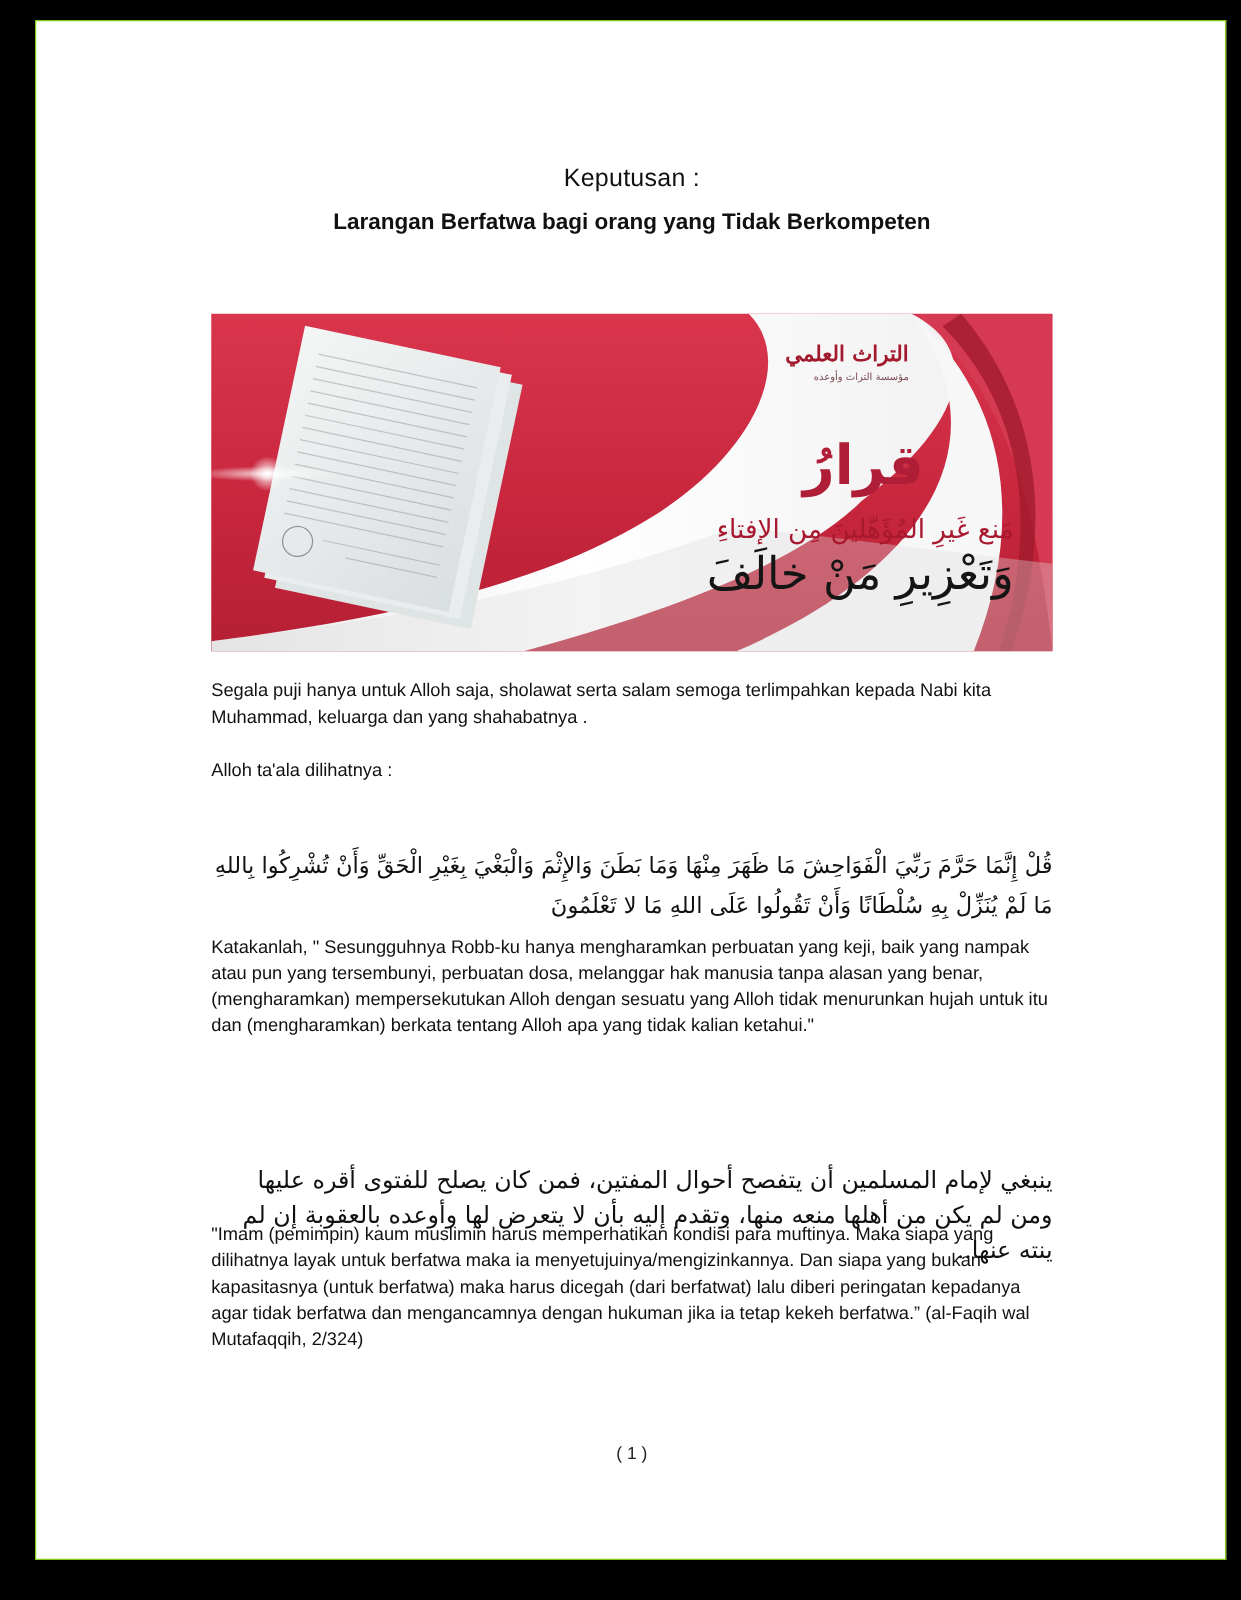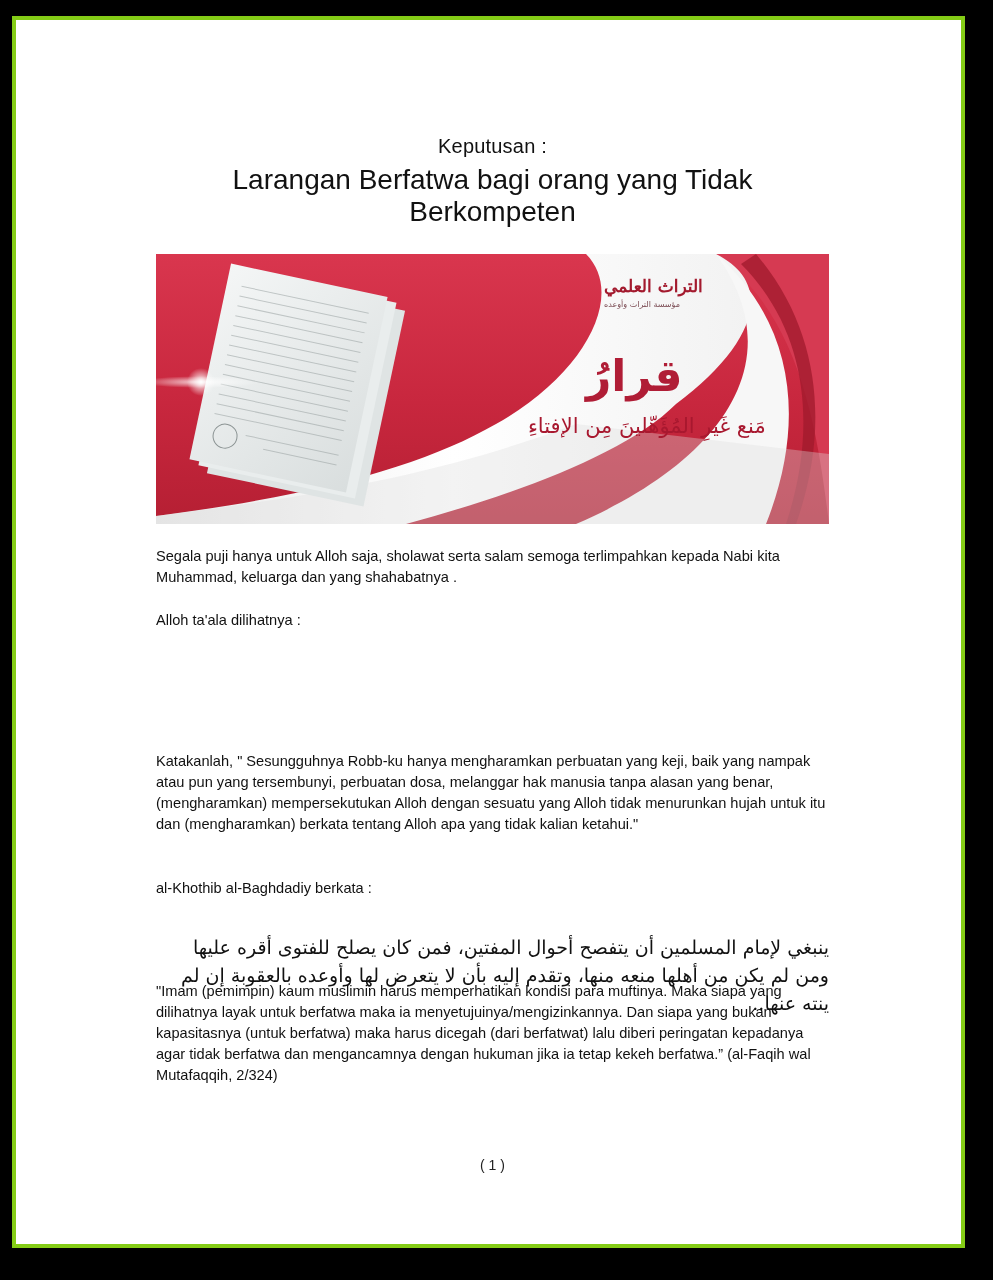--- a/index.html
+++ b/index.html
@@ -9,63 +9,63 @@
   }
   body {
     width: 993px;
     height: 1280px;
     position: relative;
     overflow: hidden;
     font-family: "Liberation Sans", "DejaVu Sans", sans-serif;
   }
   .page {
     position: absolute;
-    left: 12px;
+    left: 28px;
     top: 16px;
     width: 953px;
     height: 1232px;
     background: #ffffff;
-    border: 4px solid #84cc16;
+    border: 1px solid #84cc16;
     box-sizing: border-box;
   }
   .content {
     position: absolute;
     left: 140px;
     width: 673px;
   }
   .title-block {
     top: 112px;
     text-align: center;
     color: #111;
   }
   .title-kicker {
     font-size: 20px;
     line-height: 28px;
     font-weight: normal;
     margin: 0;
     letter-spacing: 0.2px;
   }
   .title-main {
-    font-size: 28px;
+    font-size: 18px;
     line-height: 32px;
-    font-weight: normal;
+    font-weight: bold;
     margin: 4px 0 0 0;
   }
   .banner {
     top: 234px;
     height: 270px;
     overflow: hidden;
     background: linear-gradient(180deg, #d9364e 0%, #c8273e 55%, #b51f33 100%);
   }
   .banner svg { position: absolute; left: 0; top: 0; }
   .banner-ar {
     position: absolute;
     direction: rtl;
     font-family: "DejaVu Sans", sans-serif;
-    text-align: left;
+    text-align: right;
   }
   .logo-main {
     left: 448px; top: 22px; width: 110px;
     font-size: 17px; color: #a31a2e; font-weight: bold;
     font-family: "DejaVu Serif", serif;
   }
   .logo-sub {
     left: 448px; top: 46px; width: 110px;
     font-size: 8px; color: #7a4a52;
   }
@@ -169,31 +169,32 @@
       </g>
 
       <ellipse cx="45" cy="128" rx="60" ry="6" fill="url(#flare)" opacity="0.8"></ellipse>
       <circle cx="45" cy="128" r="14" fill="url(#flare)"></circle>
     </svg>
 
     <div class="banner-ar logo-main">التراث العلمي</div>
     <div class="banner-ar logo-sub">مؤسسة التراث وأوعده</div>
     <div class="banner-ar banner-qarar">قرارُ</div>
     <div class="banner-ar banner-line1">مَنع غَيرِ المُؤَهّلينَ مِن الإفتاءِ</div>
+    <div class="banner-ar banner-line2">وَتَعْزِيرِ مَنْ خالَفَ</div>
   </div>
 
   <p class="content para" style="top:526px;">Segala puji hanya untuk Alloh saja, sholawat serta salam semoga terlimpahkan kepada Nabi kita Muhammad, keluarga dan yang shahabatnya .</p>
 
   <p class="content para" style="top:590px;">Alloh ta'ala dilihatnya :</p>
 
+  <p class="content arabic quran">قُلْ إِنَّمَا حَرَّمَ رَبِّيَ الْفَوَاحِشَ مَا ظَهَرَ مِنْهَا وَمَا بَطَنَ وَالإِثْمَ وَالْبَغْيَ بِغَيْرِ الْحَقِّ وَأَنْ تُشْرِكُوا بِاللهِ مَا لَمْ يُنَزِّلْ بِهِ سُلْطَانًا وَأَنْ تَقُولُوا عَلَى اللهِ مَا لا تَعْلَمُونَ</p>
 
   <div class="content" style="top:731px;">
     <p class="para">Katakanlah, " Sesungguhnya Robb-ku hanya mengharamkan perbuatan yang keji, baik yang nampak atau pun yang tersembunyi, perbuatan dosa, melanggar hak manusia tanpa alasan yang benar, (mengharamkan) mempersekutukan Alloh dengan sesuatu yang Alloh tidak menurunkan hujah untuk itu dan (mengharamkan) berkata tentang Alloh apa yang tidak kalian ketahui."</p>
   </div>
 
-  <p class="content para" style="top:858px;">al-Khothib al-Baghdadiy berkata :</p>
 
   <p class="content arabic khatib-ar">ينبغي لإمام المسلمين أن يتفصح أحوال المفتين، فمن كان يصلح للفتوى أقره عليها ومن لم يكن من أهلها منعه منها، وتقدم إليه بأن لا يتعرض لها وأوعده بالعقوبة  إن لم ينته عنها..</p>
 
   <p class="content para" style="top:961px;">"Imam (pemimpin) kaum muslimin harus memperhatikan kondisi para muftinya. Maka siapa yang dilihatnya layak untuk berfatwa maka ia menyetujuinya/mengizinkannya. Dan siapa yang bukan kapasitasnya (untuk berfatwa) maka harus dicegah (dari berfatwat) lalu diberi peringatan kepadanya agar tidak berfatwa dan mengancamnya dengan hukuman jika ia tetap kekeh berfatwa.” (al-Faqih wal Mutafaqqih, 2/324)</p>
 
   <div class="page-number">( 1 )</div>
 </div>
 
 </body></html>

